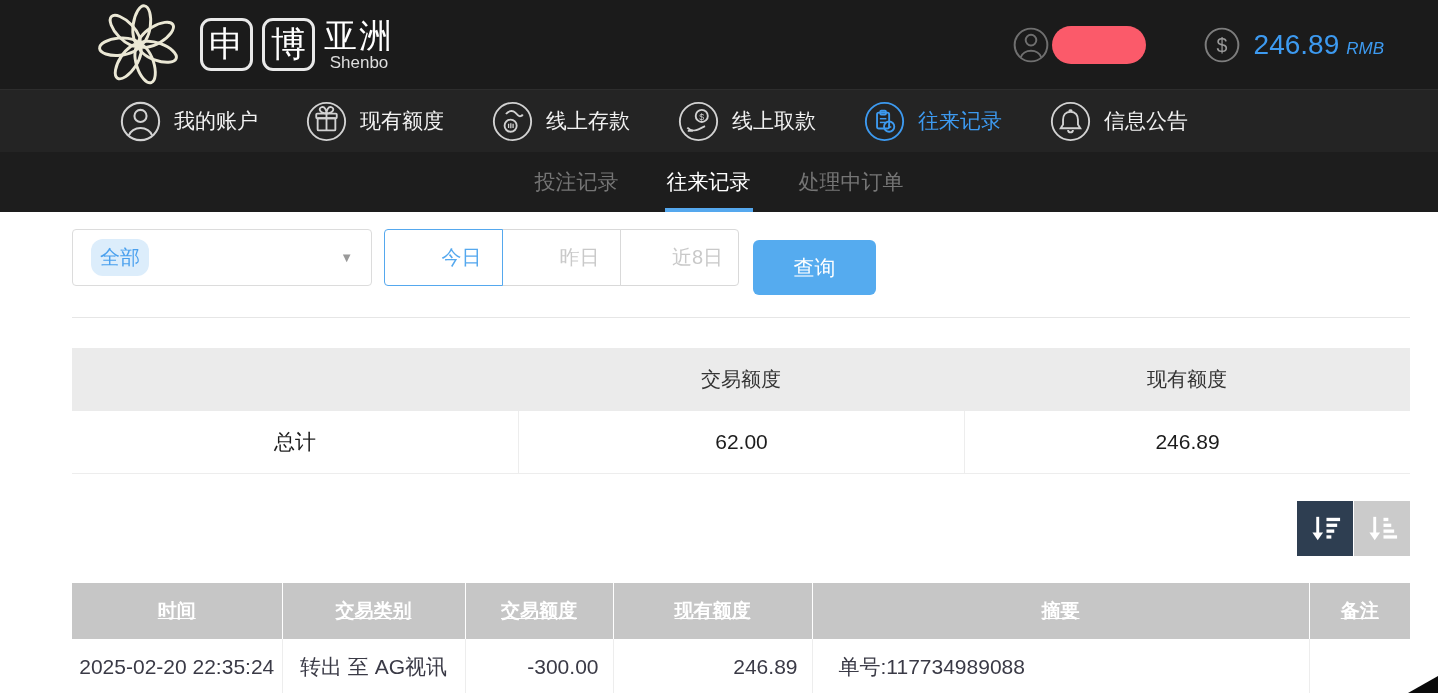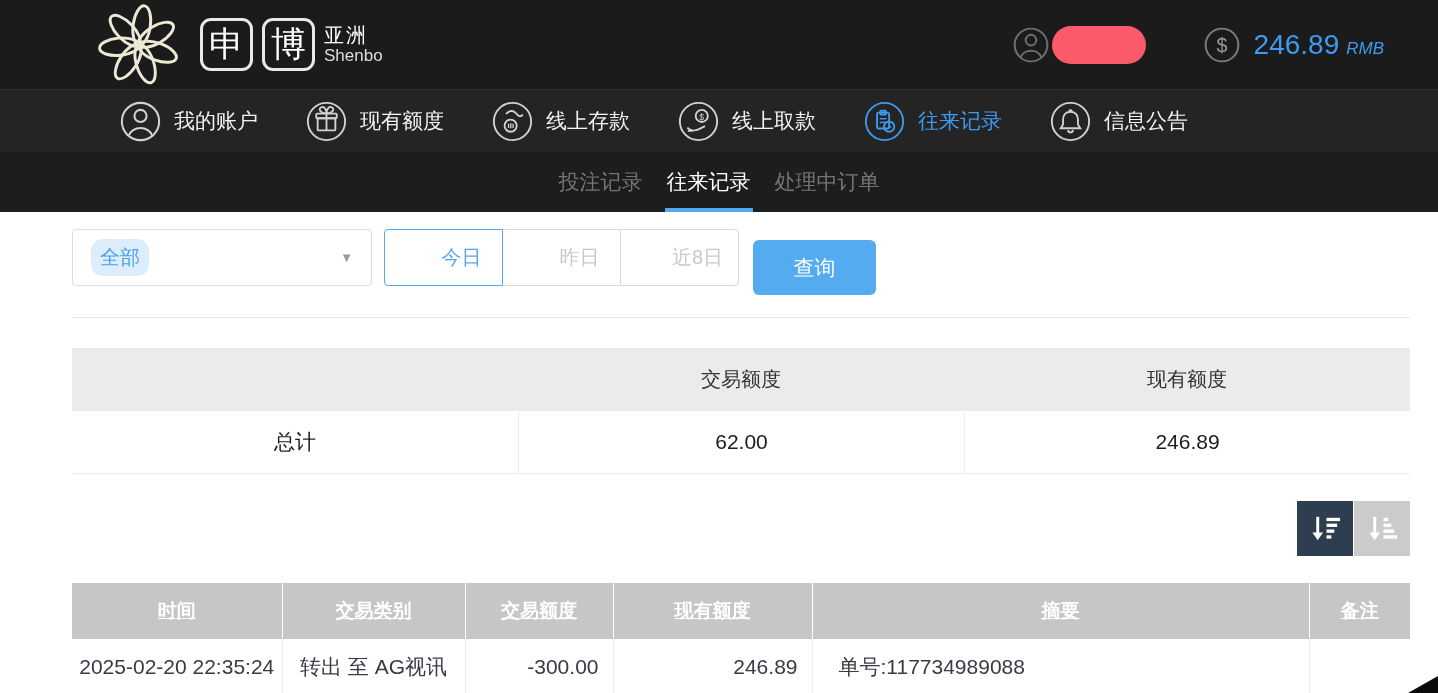--- a/index.html
+++ b/index.html
@@ -7,37 +7,37 @@
     font-family:"Liberation Sans", sans-serif; }
 
   
   .topbar { height:89px; background:#1b1b1b; display:flex; align-items:center; }
   .brand { display:flex; align-items:center; margin-left:92px; }
   .flower { width:94px; height:86px; }
   .brand-boxes { display:flex; gap:9px; margin-left:14px; }
   .char-box { width:53px; height:53px; border:3px solid #e9e9e9; border-radius:11px;
     color:#fff; font-size:35px; display:flex; align-items:center; justify-content:center; }
   .brand-right { margin-left:9px; color:#fff; line-height:1; }
-  .brand-region { font-size:20px; letter-spacing:2px; }
+  .brand-region { font-size:33px; letter-spacing:2px; }
   .brand-sub { font-size:17px; color:#dedede; margin-top:2px;text-align:center; }
   .top-right { margin-left:auto; margin-right:54px; display:flex; align-items:center; }
   .red-pill { width:94px; height:38px; border-radius:19px; background:#fb5a6a; margin-left:3px; }
   .dollar-wrap { margin-left:58px; display:flex; align-items:center; }
   .balance { color:#3d9af0; font-size:28px; margin-left:14px; }
   .currency { color:#3d9af0; font-size:17px; margin-left:7px; margin-top:9px;font-style:italic; }
 
   
   .mainnav { height:63px; background:#242424; border-top:1px solid #2d2d2d;
     display:flex; align-items:center; justify-content:center; padding-right:130px; }
   .nav-item { display:flex; align-items:center; gap:13px; margin:0 24px; cursor:pointer; }
   .nav-label { color:#f2f2f2; font-size:21px; white-space:nowrap; }
   .nav-item.active .nav-label { color:#3d9af0; }
 
   
-  .tabbar { height:60px; background:#1d1d1d; display:flex; justify-content:center; gap:20px; }
+  .tabbar { height:60px; background:#1d1d1d; display:flex; justify-content:center; gap:44px; }
   .tab { height:100%; display:flex; align-items:center; font-size:21px; color:#757575;
     position:relative; padding:0 2px; cursor:pointer; white-space:nowrap; }
   .tab.active { color:#fff; }
   .tab.active::after { content:""; position:absolute; left:0; right:0; bottom:0;
     height:4px; background:#55a8ee; }
 
   
   .content { padding:16px 28px 0 72px; }
   .filter-row { display:flex; align-items:center; height:59px; }
   .select-box { width:300px; height:57px; border:1px solid #dcdcdc; border-radius:4px;

